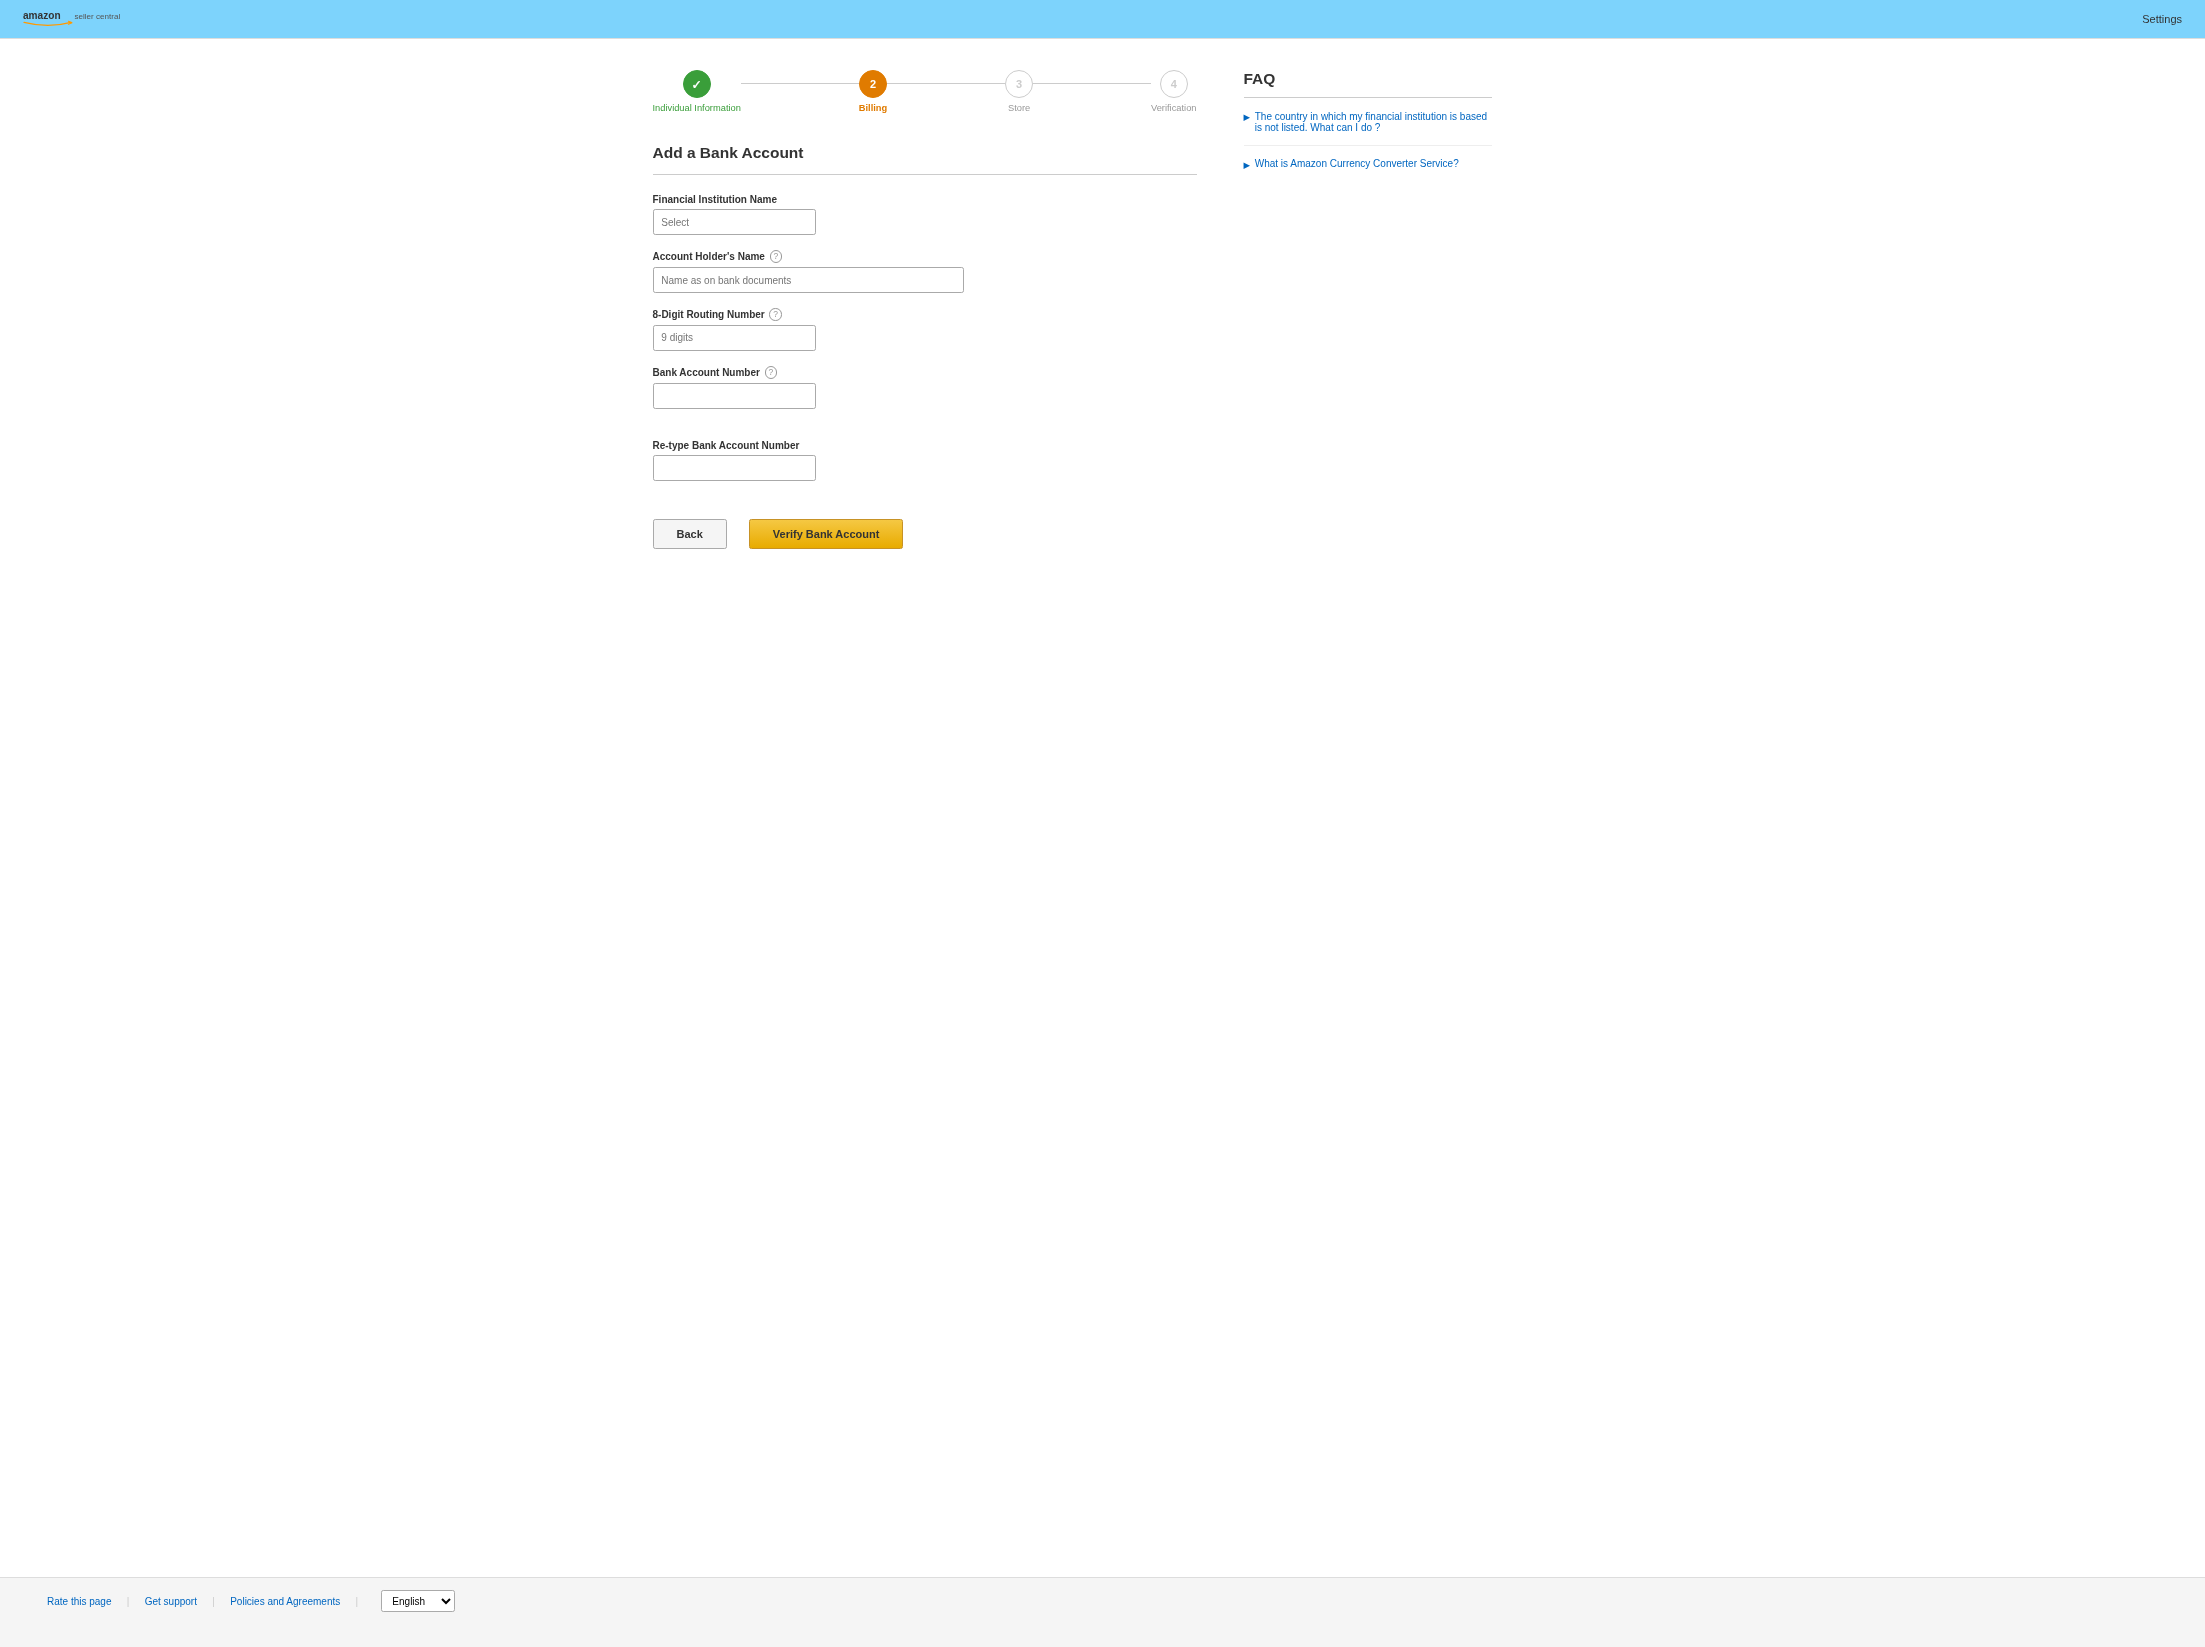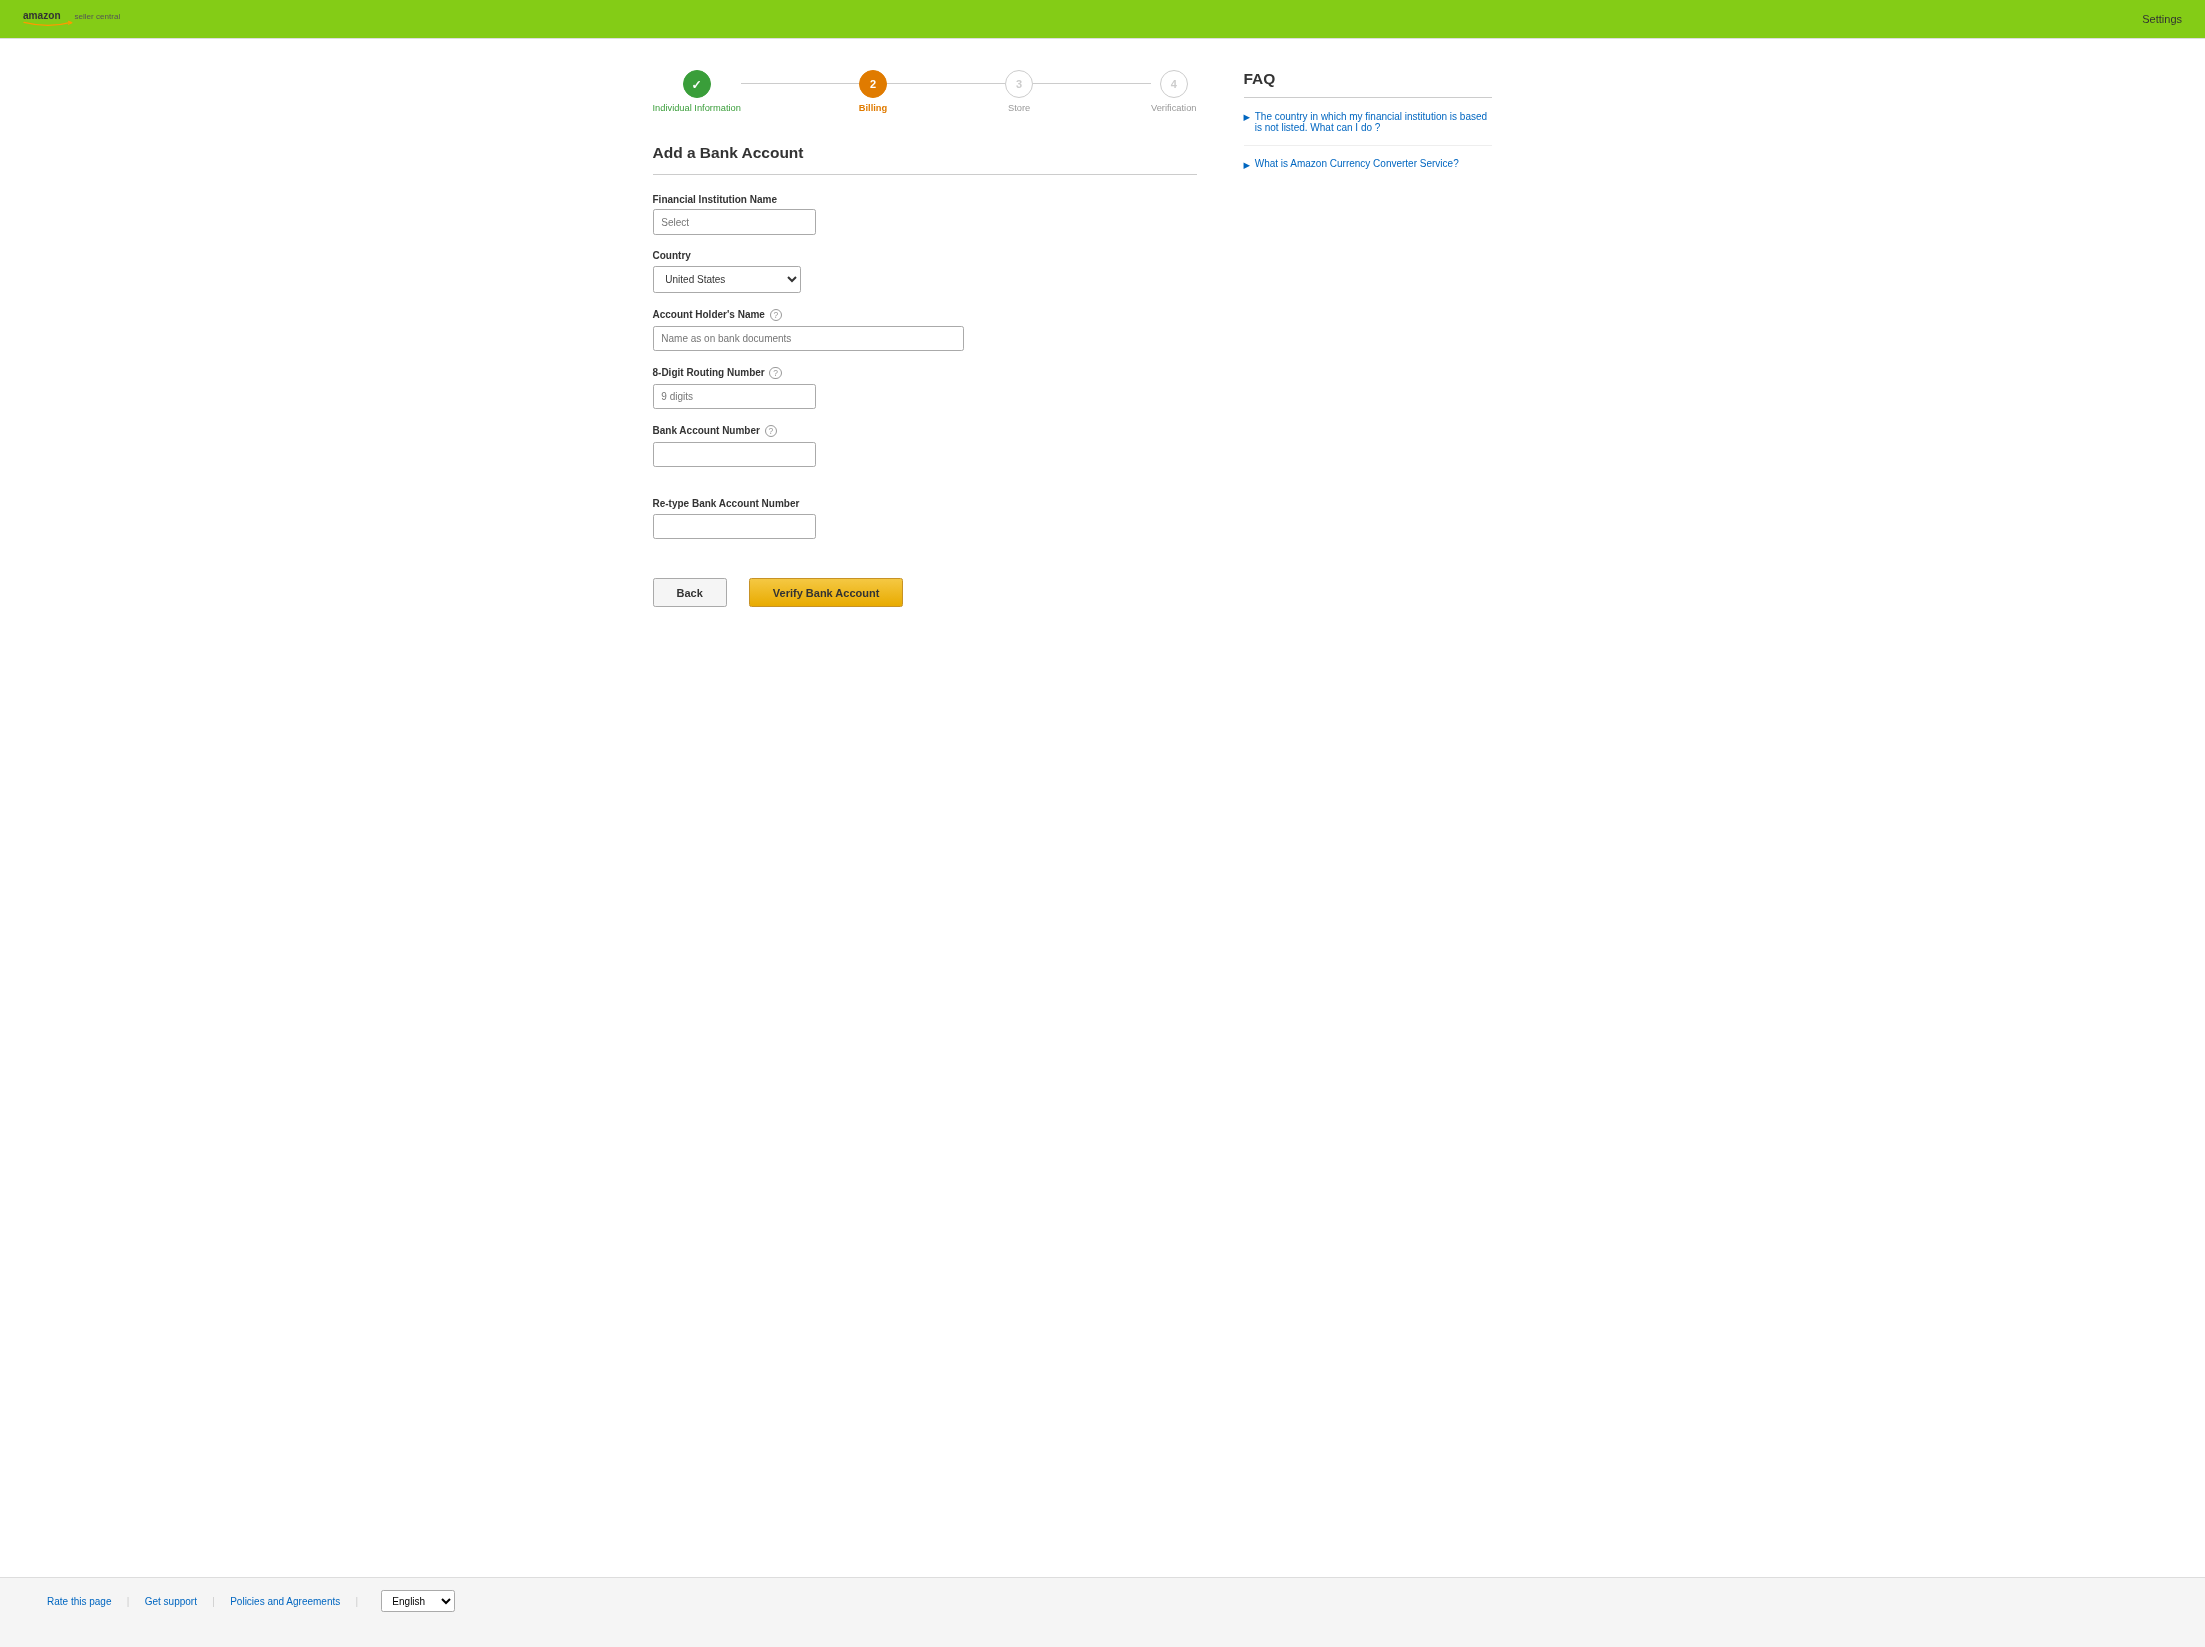--- a/index.html
+++ b/index.html
@@ -1,20 +1,20 @@
 <!DOCTYPE html>
 <html style="font-size:12.4px"><head>
   <meta charset="utf-8">
   <style>
     * { box-sizing: border-box; margin: 0; padding: 0; }
     body { font-family: Arial, sans-serif; font-size: 11px; color: #333; background: #fff; min-height: 100vh; display: flex; flex-direction: column; }
 
     
     .header {
-      background: #84cc16;
+      background: #7dd3fc;
       border-bottom: 0.8px solid #ddd;
       padding: 0 23px;
       height: 39px;
       display: flex;
       align-items: center;
       justify-content: space-between;
     }
     .settings-link {
       color: #333;
       text-decoration: none;
@@ -329,26 +329,20 @@
     </div>
 
     <h2 class="form-title">Add a Bank Account</h2>
     <hr class="form-divider">
 
     <div class="form-group">
       <label class="form-label">Financial Institution Name</label>
       <input class="form-input" type="text" style="max-width: 163px;" placeholder="Select">
     </div>
 
-    <div class="form-group">
-      <label class="form-label">Country</label>
-      <select class="form-select">
-        <option>United States</option>
-      </select>
-    </div>
 
     <div class="form-group">
       <div class="form-label">
         <span>Account Holder's Name</span>
         <span class="help-icon">?</span>
       </div>
       <input class="form-input" type="text" style="max-width: 311px;" placeholder="Name as on bank documents">
     </div>
 
     <div class="form-group">

